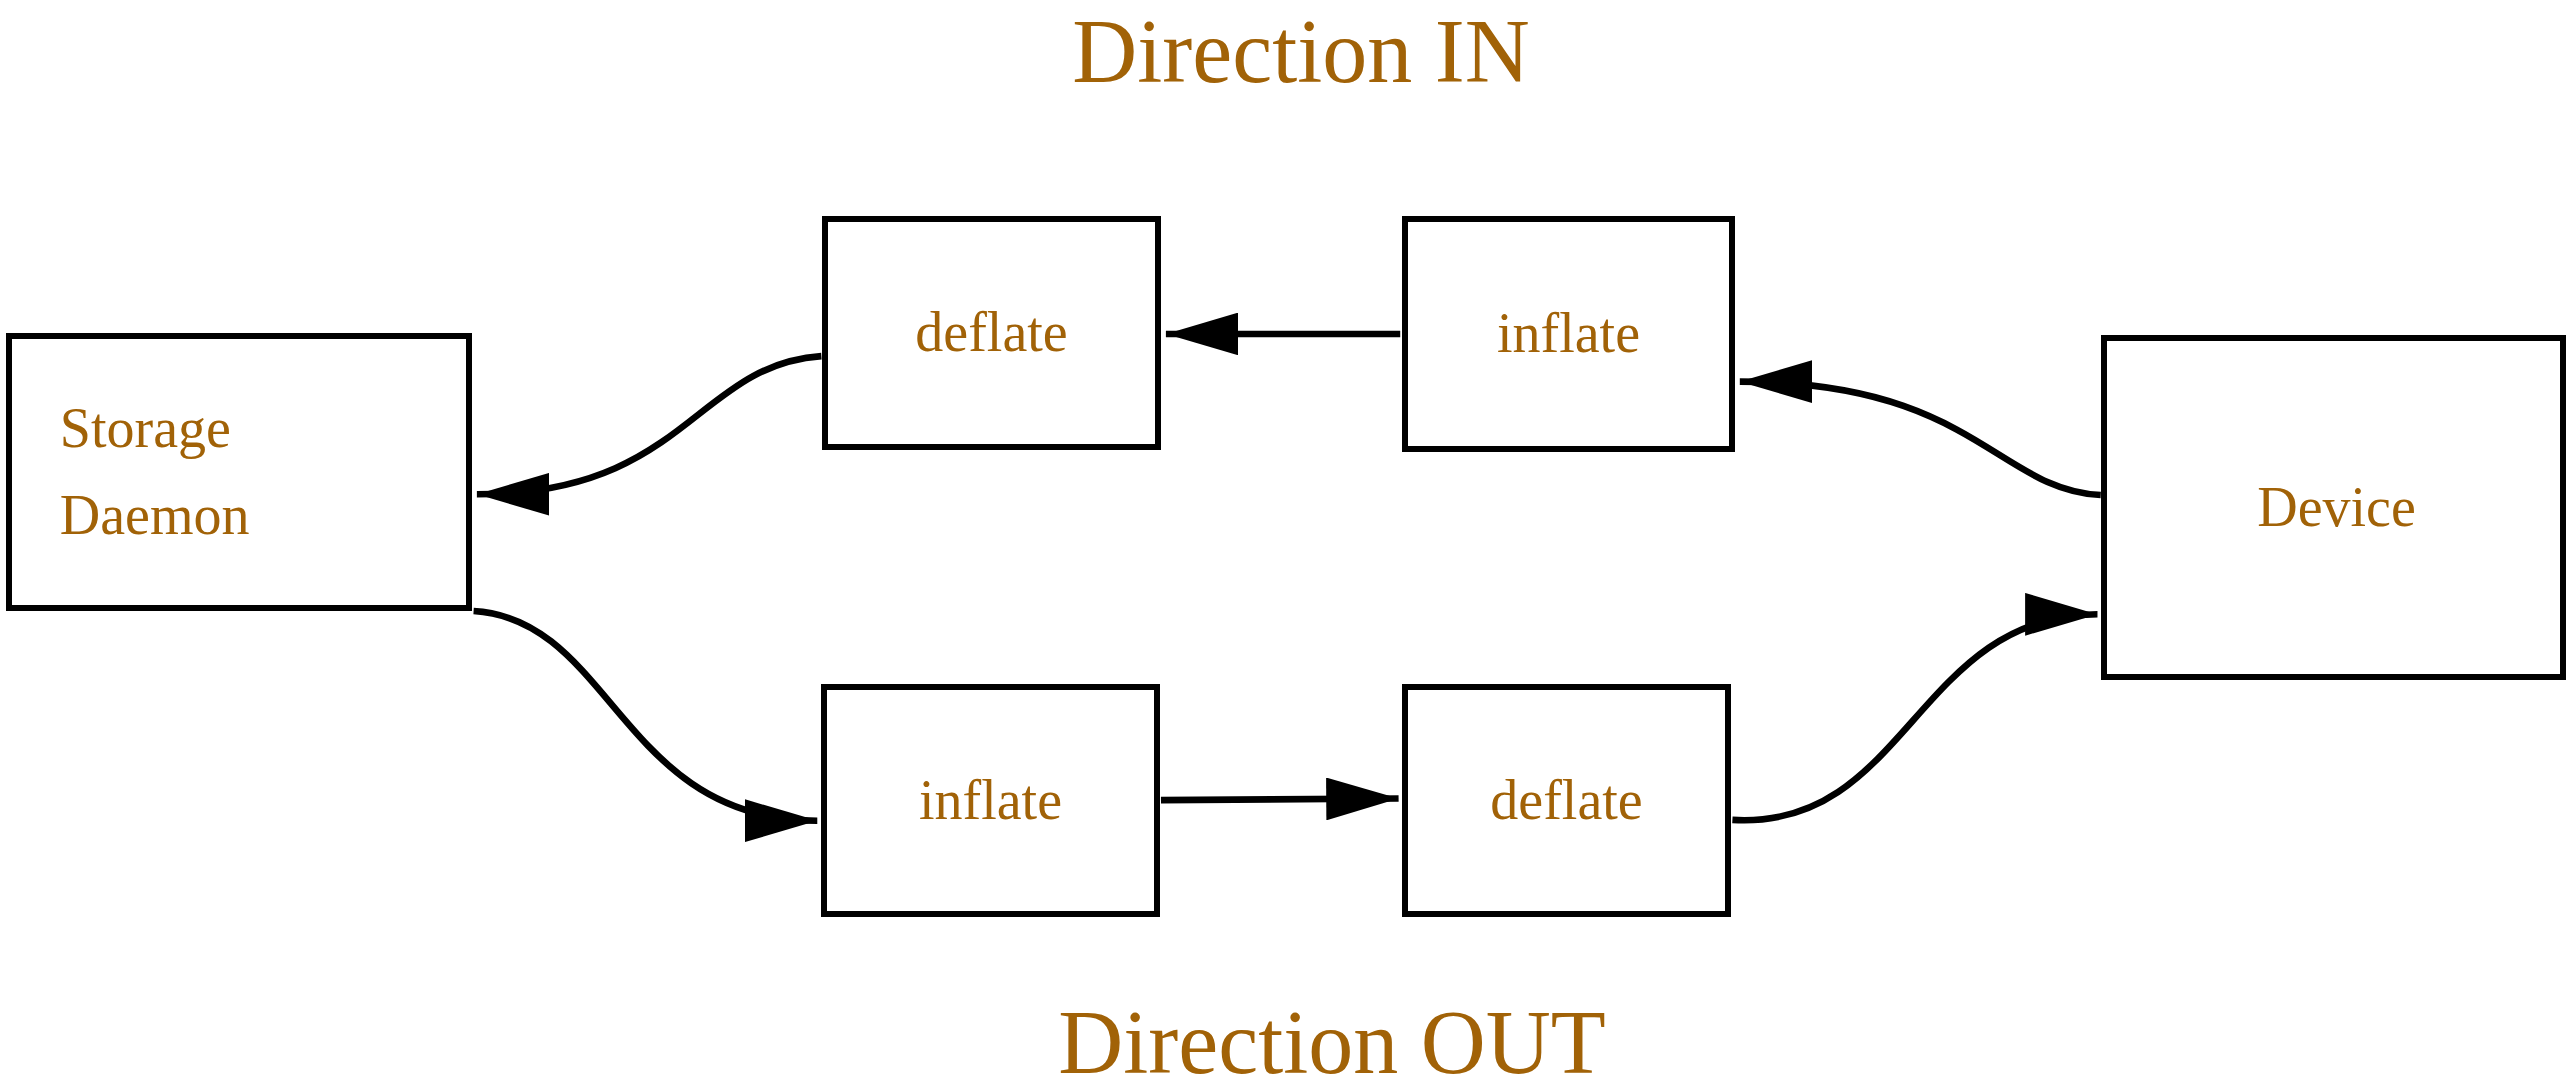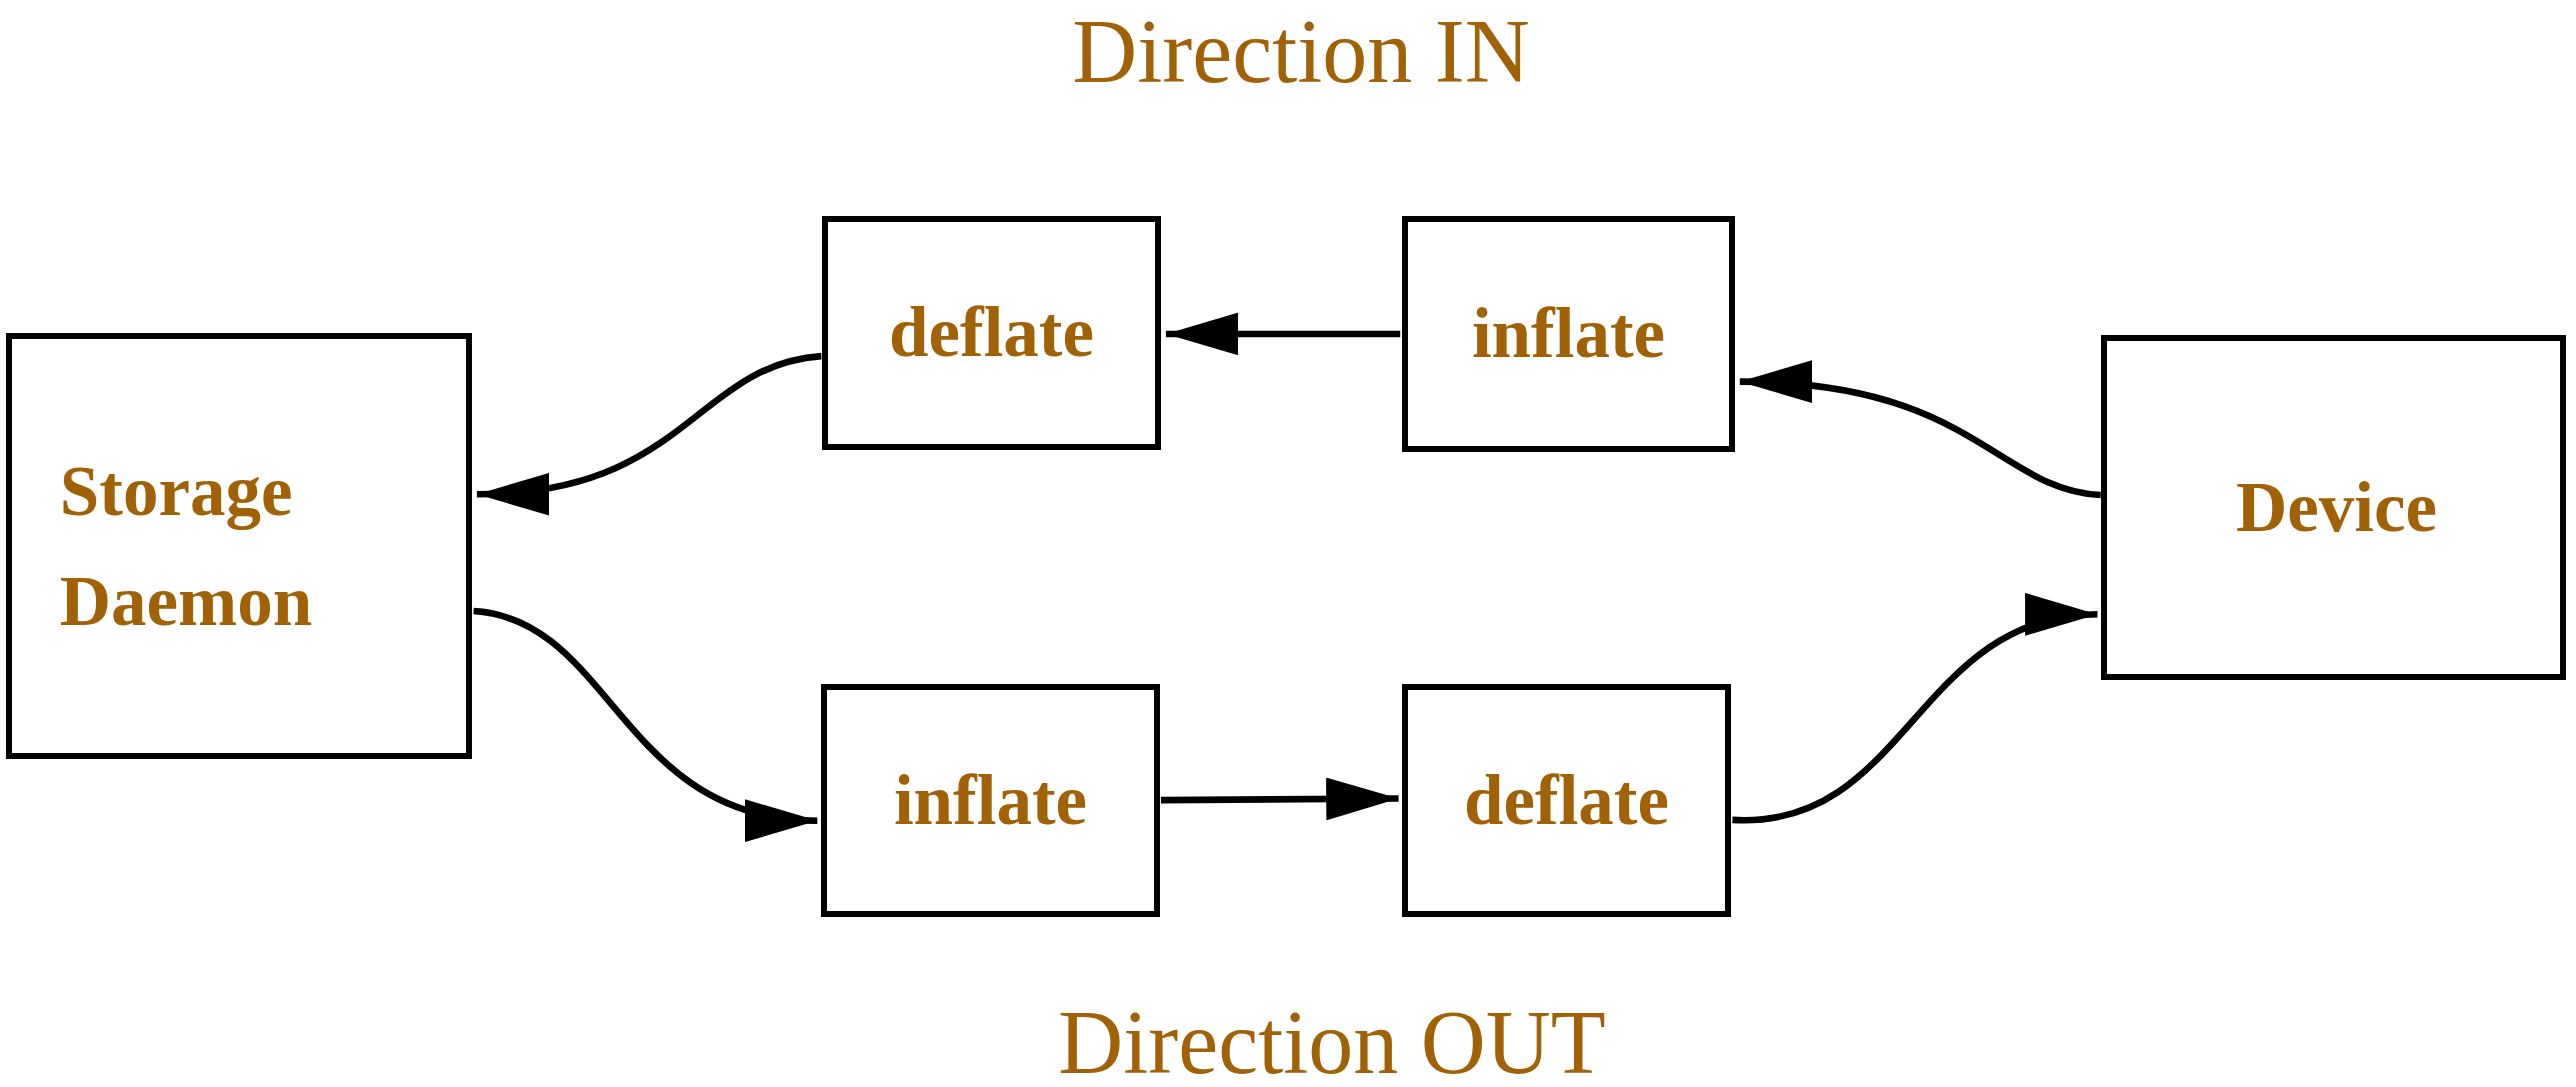--- a/index.html
+++ b/index.html
@@ -18,39 +18,38 @@
     width: 2576px; height: 1088px;
   }
   .node {
     position: absolute;
     box-sizing: border-box;
     border: 6.6px solid #000000;
     background: #ffffff;
     display: flex;
     align-items: center;
     justify-content: center;
-    font-size: 71px;
+    font-size: 56px;
     line-height: 1.2;
     white-space: nowrap;
-    font-weight: bold;
   }
   .node.two-line {
     flex-direction: column;
     align-items: flex-start;
     justify-content: center;
     padding-left: 39px;
     line-height: 1.55;
   }
   .title {
     position: absolute;
     transform: translateX(-50%);
     font-size: 90px;
     white-space: nowrap;
   }
-  #node-storage-daemon { left: 5.8px;    top: 333px; width: 466px; height: 426px; padding-left: 48px; }
+  #node-storage-daemon { left: 5.8px;    top: 333px; width: 466px; height: 278px; padding-left: 48px; }
   #node-deflate-in     { left: 822px; top: 216px; width: 339px; height: 234px; }
   #node-inflate-in     { left: 1402px; top: 216px; width: 333px; height: 236px; }
   #node-inflate-out    { left: 821px;  top: 684px; width: 339px; height: 233px; }
   #node-deflate-out    { left: 1402px; top: 684px; width: 329px; height: 233px; }
   #node-device         { left: 2101px; top: 335px; width: 465px; height: 345px; padding-left: 6px; }
   #title-in  { left: 1301px; top: 0px; }
   #title-out { left: 1332px; top: 991px; }
 </style>
 </head>
 <body>

